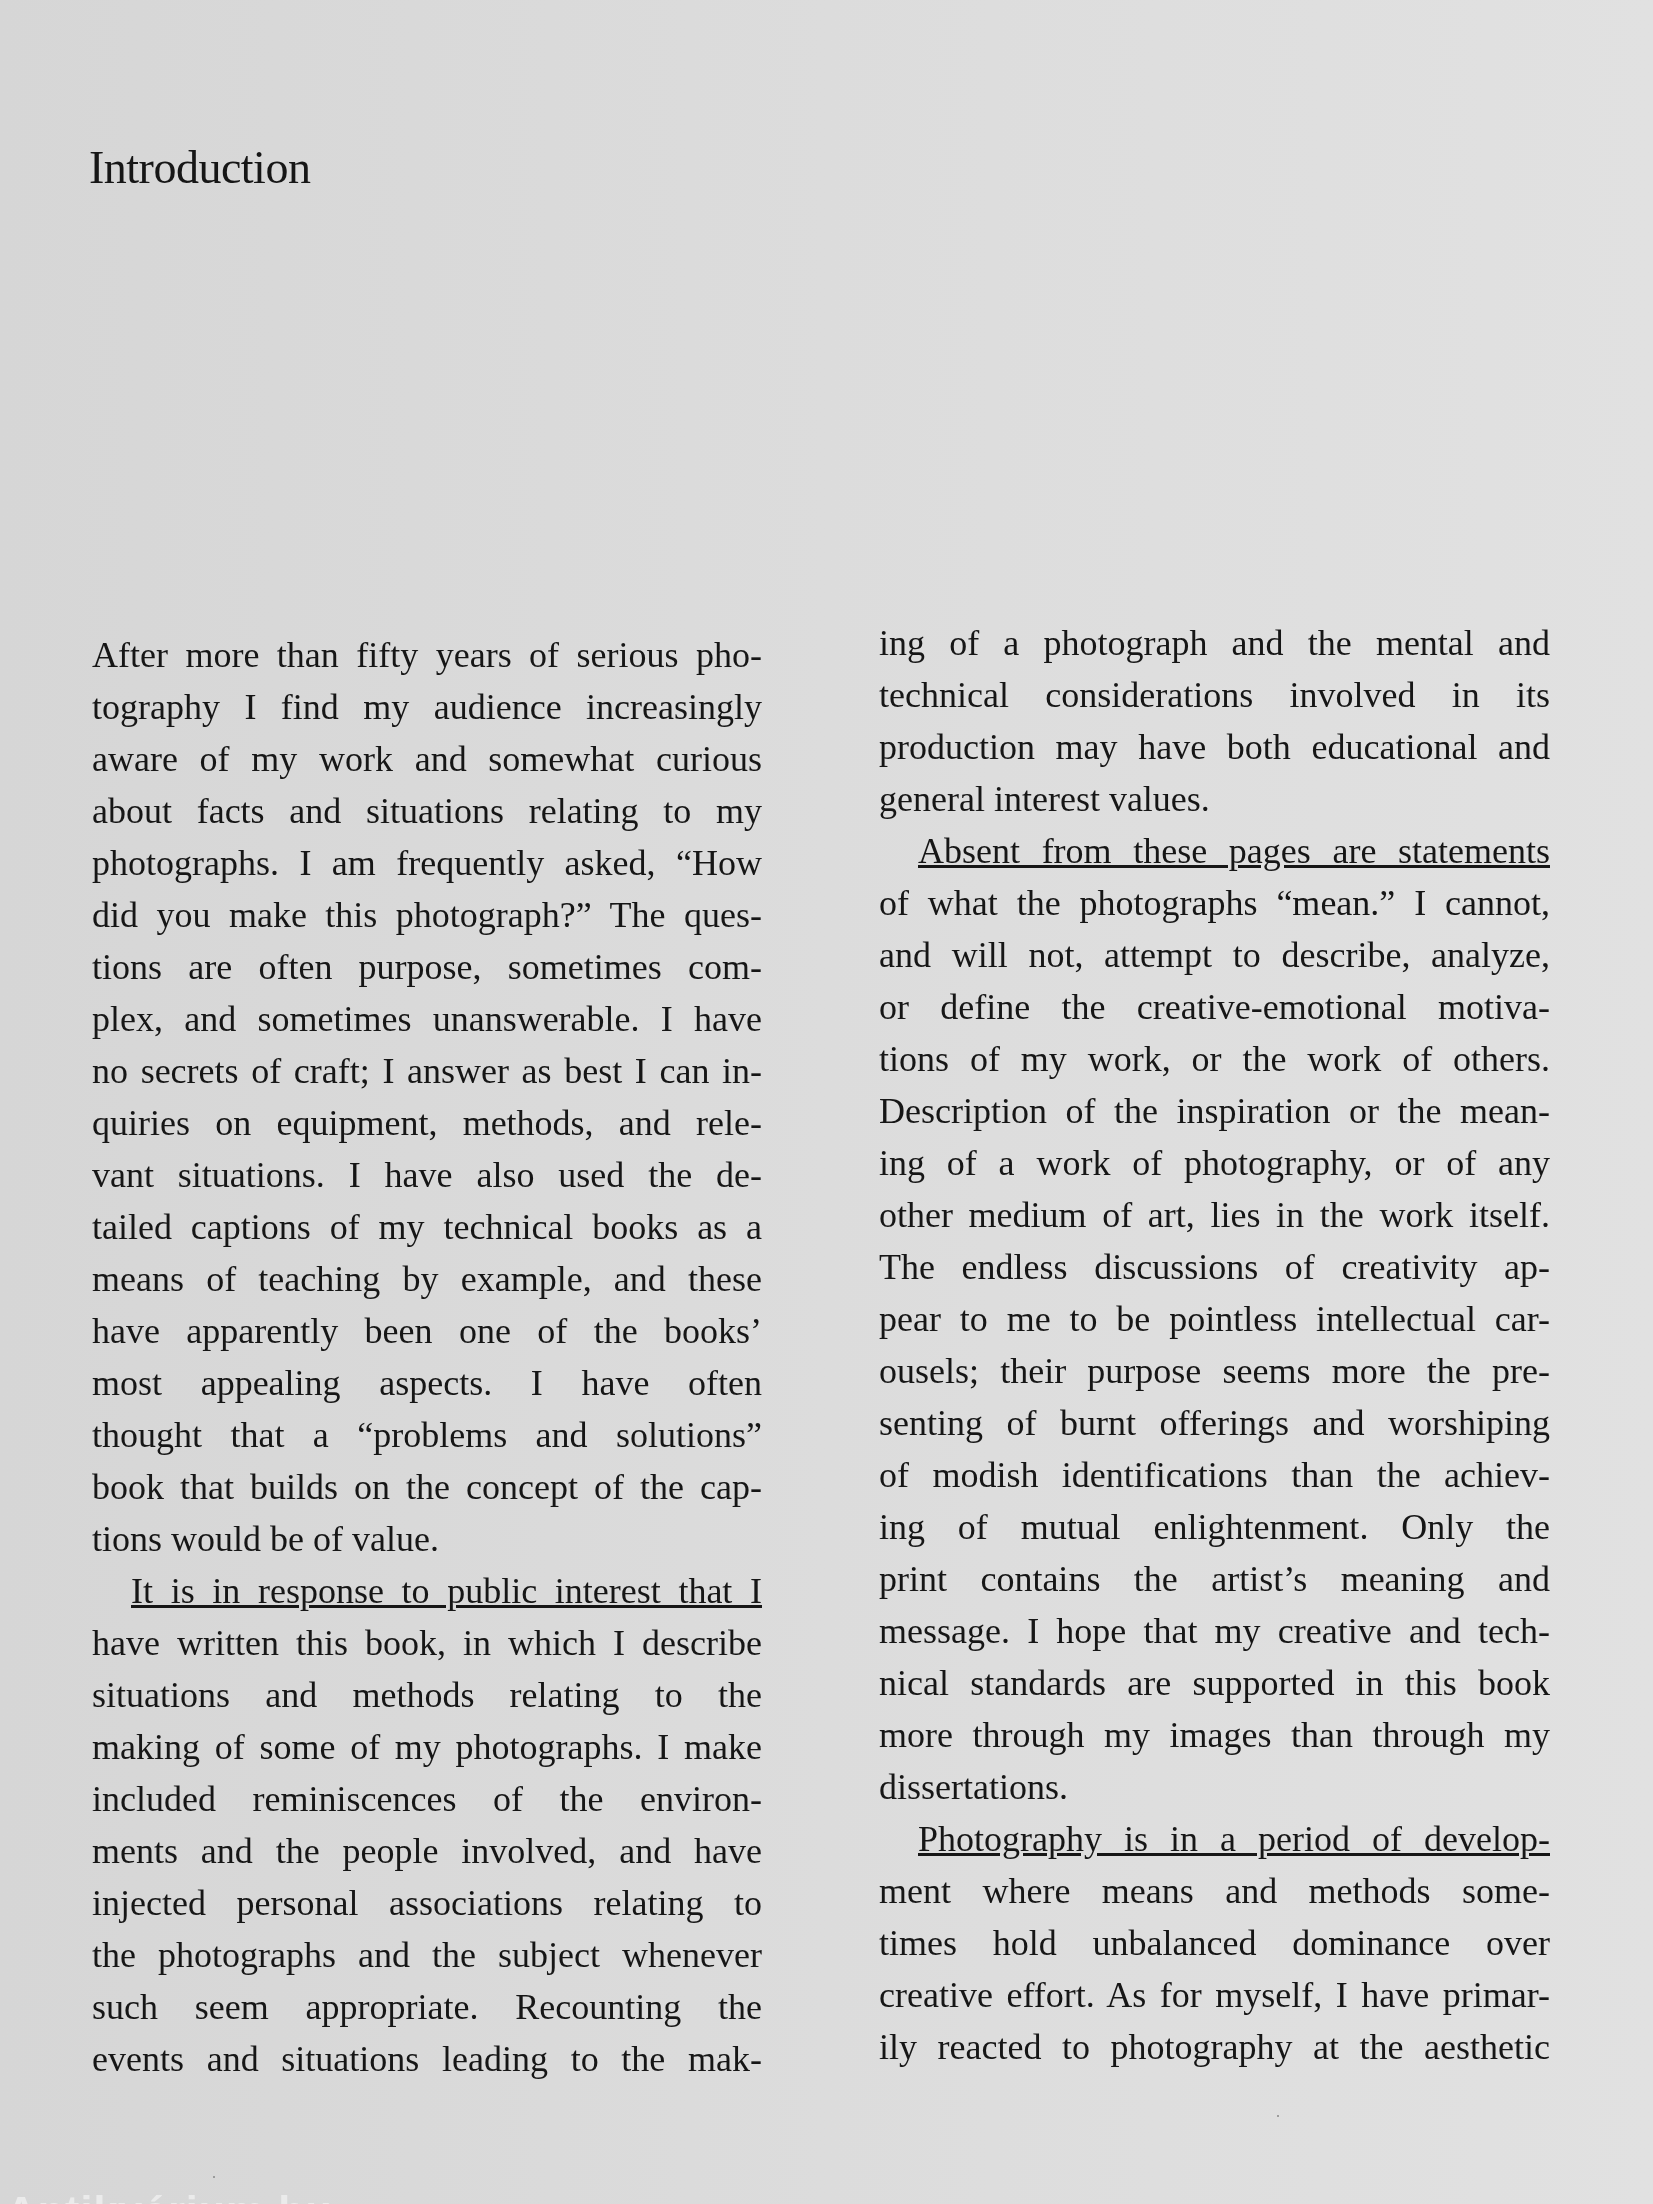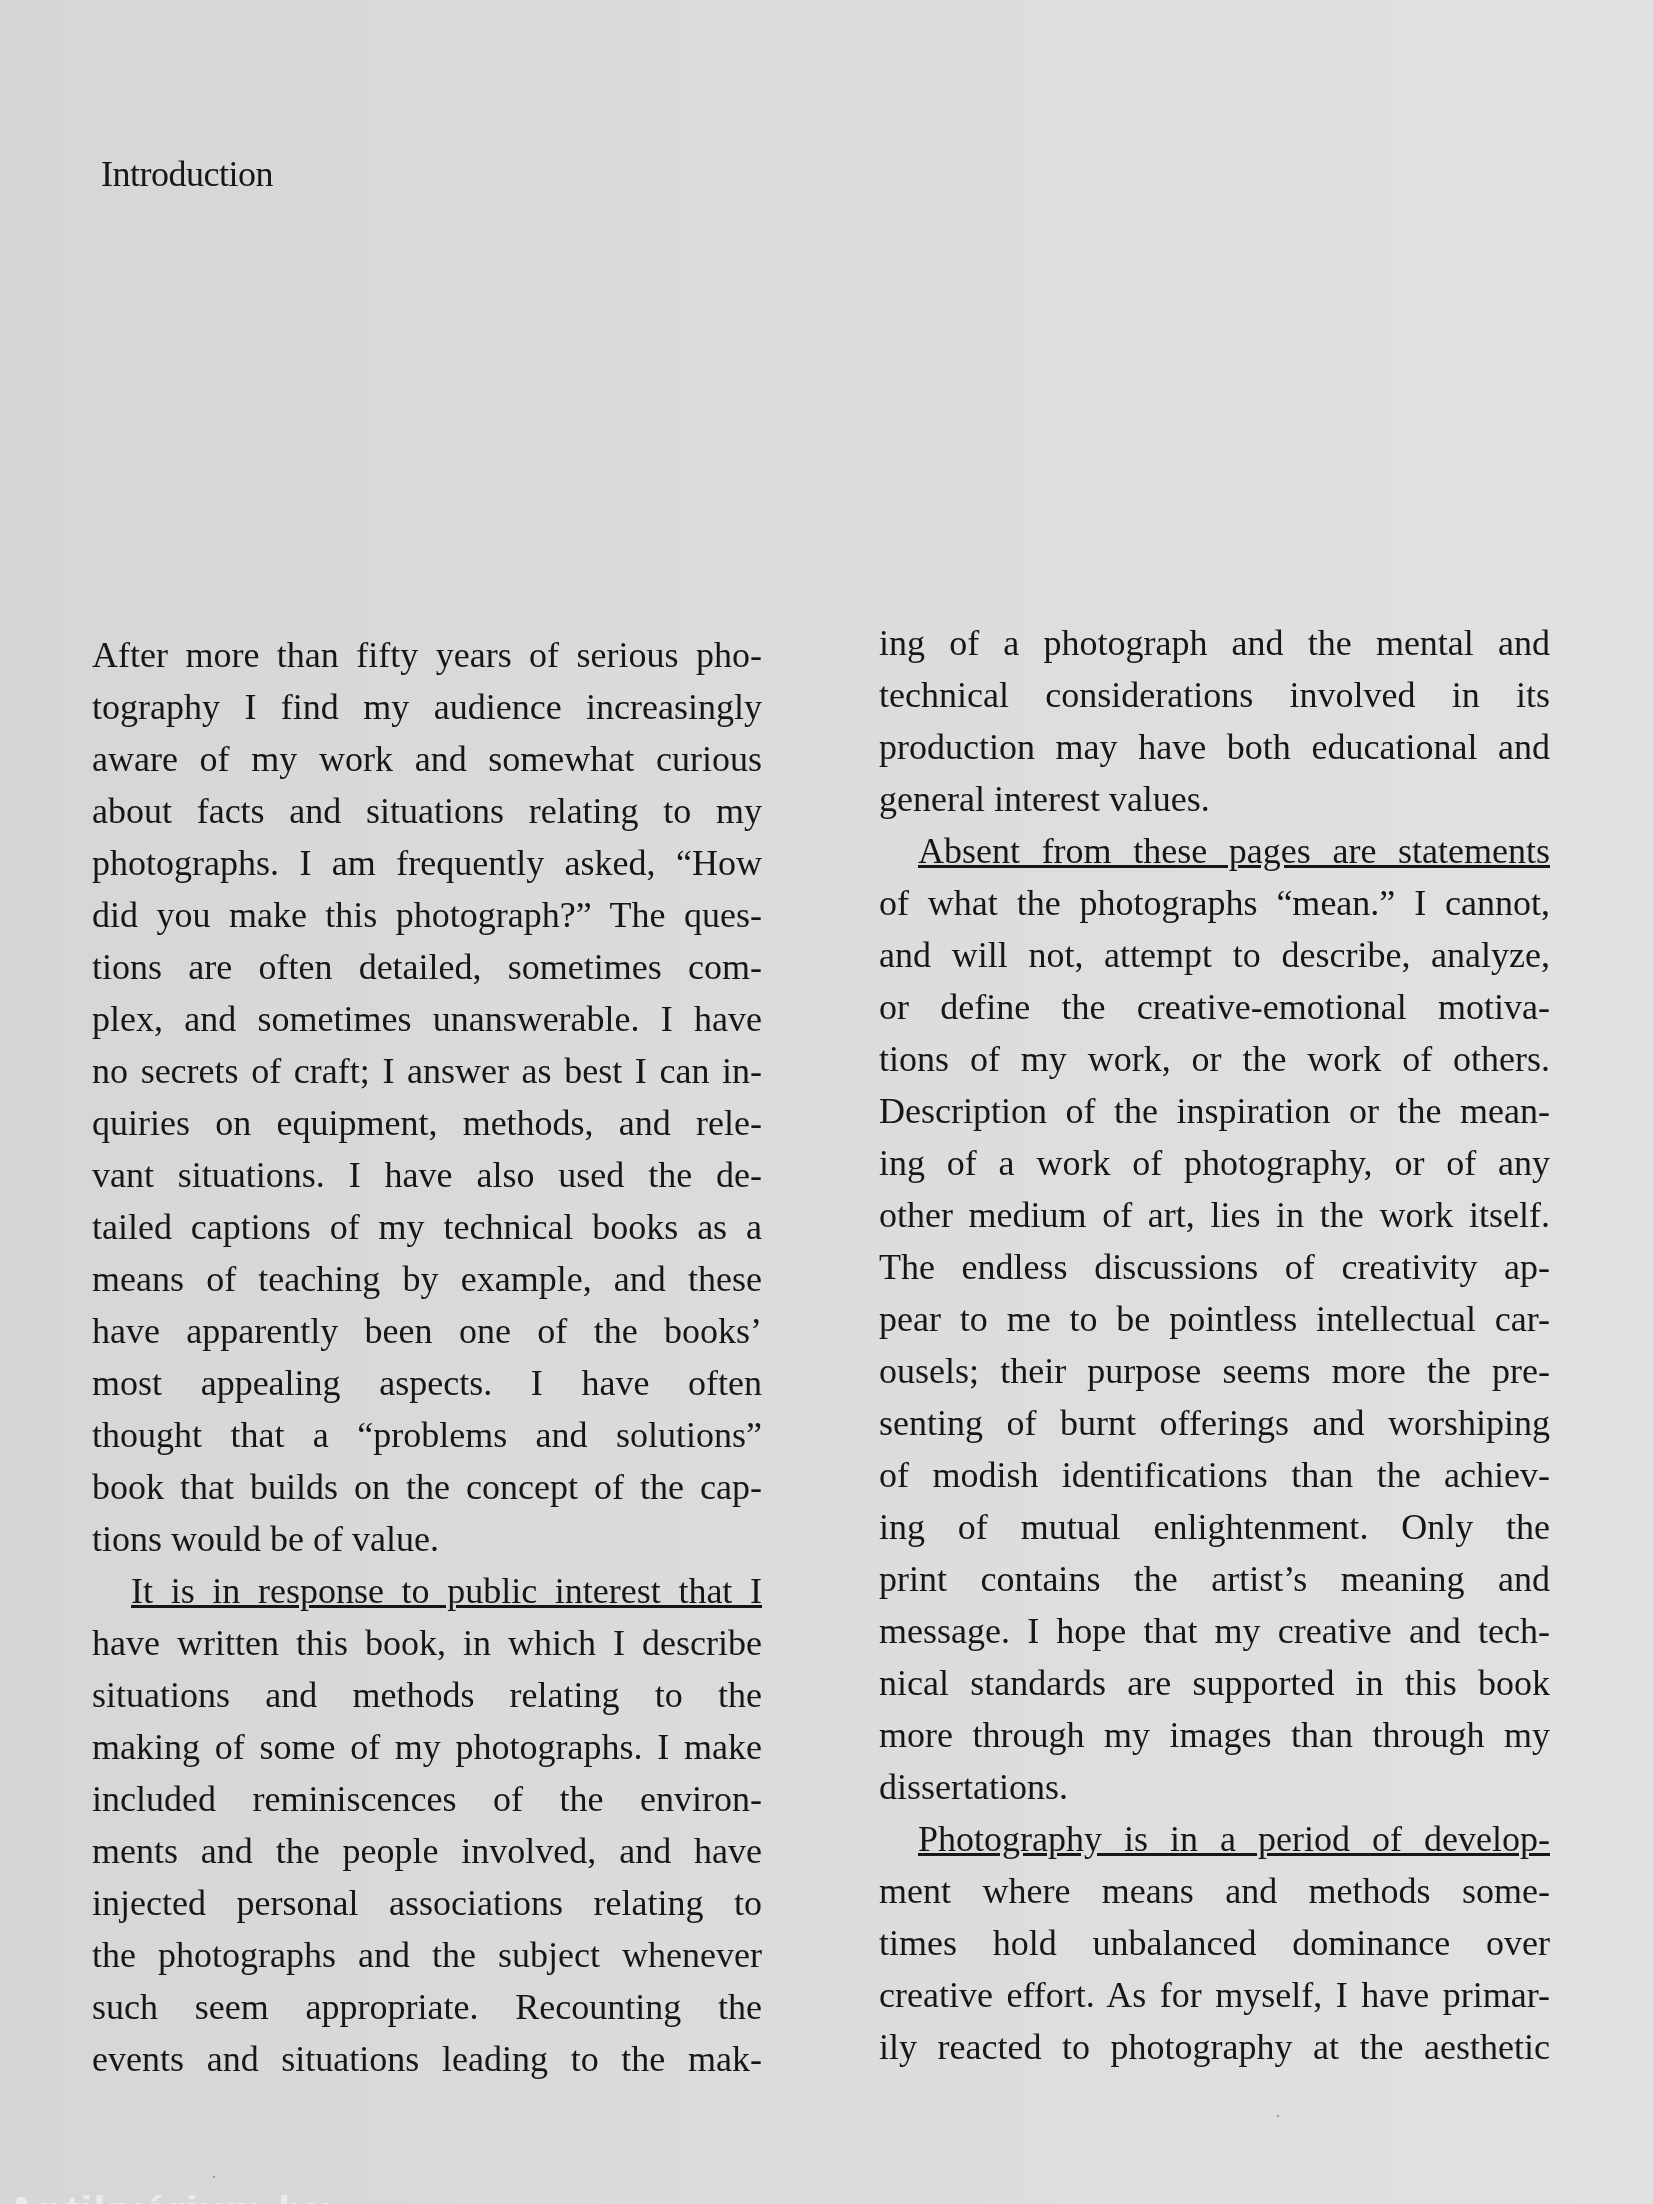--- a/index.html
+++ b/index.html
@@ -6,21 +6,21 @@
   body {
     width: 1654px; height: 2205px; overflow: hidden;
     background: #d9d9d9;
     background: linear-gradient(90deg, #d6d6d6 0%, #dcdcdc 50%, #e1e1e1 100%);
     font-family: "Liberation Serif", "DejaVu Serif", serif;
     color: #161616;
     position: relative;
   }
   .page-title {
     position: absolute; left: 89px; top: 141px;
-    font-size: 36px; font-weight: normal; margin: 12px;
+    font-size: 46px; font-weight: normal; margin: 0;
     letter-spacing: -0.5px;
   }
   .column {
     position: absolute; top: 629px;
     width: 670px;
     font-size: 36px;
     line-height: 52px;
     text-align: justify;
   }
   .col-left { left: 92px; }
@@ -41,21 +41,21 @@
 
 <h1 class="page-title">Introduction</h1>
 
 <div class="column col-left">
     <span class="line">After more than fifty years of serious pho-</span>
     <span class="line">tography I find my audience increasingly</span>
     <span class="line">aware of my work and somewhat curious</span>
     <span class="line">about facts and situations relating to my</span>
     <span class="line">photographs. I am frequently asked, “How</span>
     <span class="line">did you make this photograph?” The ques-</span>
-    <span class="line">tions are often detailed, sometimes com-</span>
+    <span class="line">tions are often purpose, sometimes com-</span>
     <span class="line">plex, and sometimes unanswerable. I have</span>
     <span class="line">no secrets of craft; I answer as best I can in-</span>
     <span class="line">quiries on equipment, methods, and rele-</span>
     <span class="line">vant situations. I have also used the de-</span>
     <span class="line">tailed captions of my technical books as a</span>
     <span class="line">means of teaching by example, and these</span>
     <span class="line">have apparently been one of the books’</span>
     <span class="line">most appealing aspects. I have often</span>
     <span class="line">thought that a “problems and solutions”</span>
     <span class="line">book that builds on the concept of the cap-</span>

